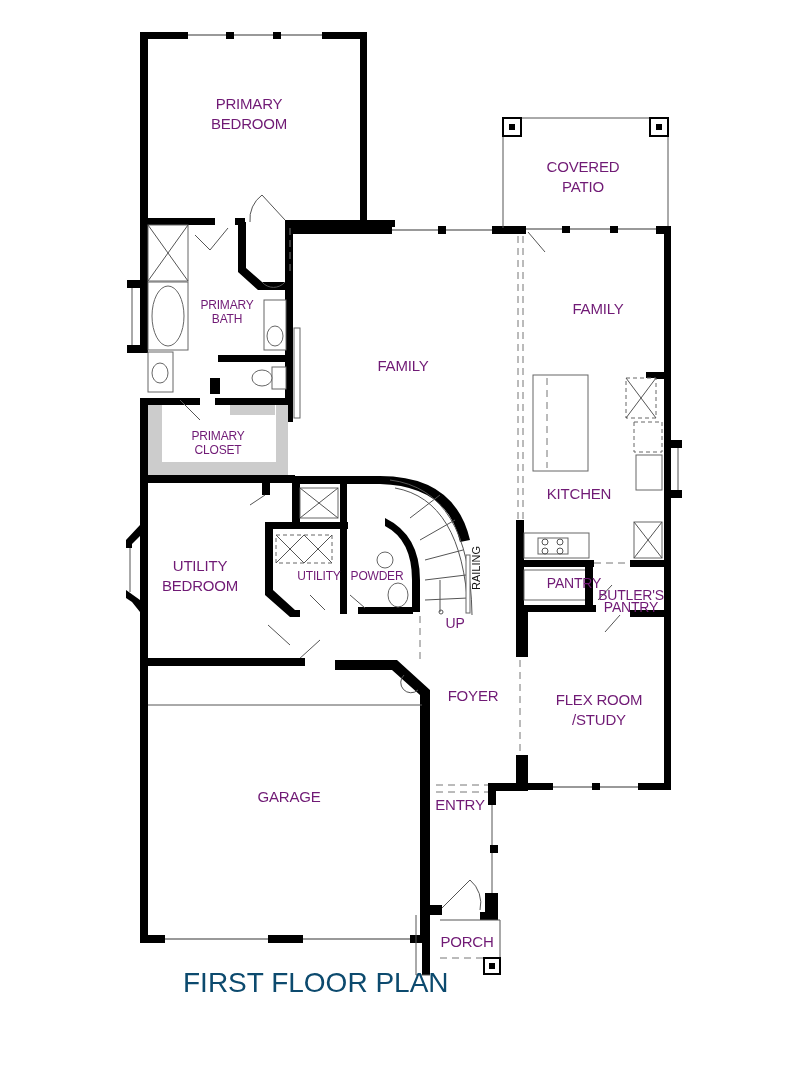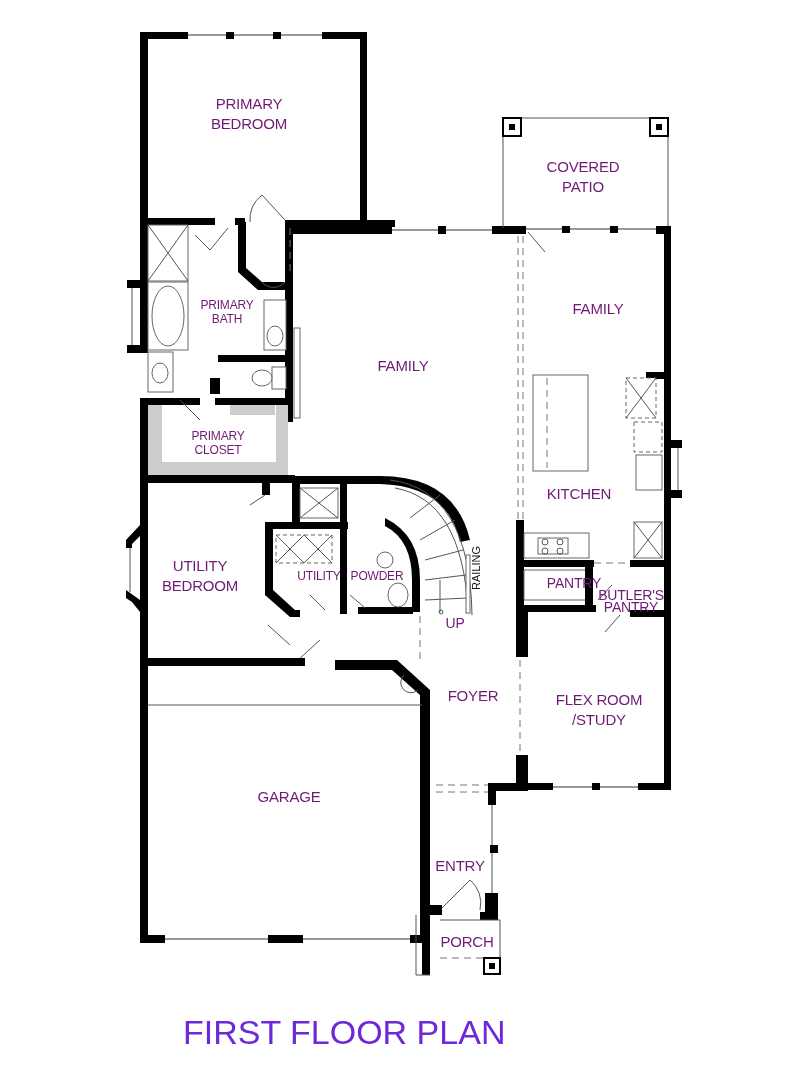--- a/index.html
+++ b/index.html
@@ -6,21 +6,21 @@
   body { width:810px; height:1080px; position:relative; overflow:hidden; font-family:"Liberation Sans", sans-serif; }
   svg#plan { position:absolute; left:0; top:0; }
   .wall { fill:#000; }
   .thin { stroke:#555; stroke-width:1; fill:none; }
   .win  { stroke:#999; stroke-width:2; fill:none; }
   .dash { stroke:#777; stroke-width:1; fill:none; stroke-dasharray:7 5; }
   .fix  { stroke:#666; stroke-width:1; fill:#fff; }
   .lbl { position:absolute; text-align:center; color:#701a75; font-size:15px; line-height:20px; transform:translateX(-50%); white-space:nowrap; letter-spacing:-0.2px; }
   .lbl.sm { font-size:12px; line-height:14px; }
   .lbl.xs { font-size:14px; line-height:12px;margin-left:12px; }
-  .title { position:absolute; left:183px; top:1013px; font-size:34px; color:#6d28d9; letter-spacing:0px; white-space:nowrap; }
+  .title { position:absolute; left:183px; top:967px; font-size:28px; color:#0c4a6e; letter-spacing:0px; white-space:nowrap; }
   .rot { position:absolute; left:470px; top:590px; font-size:11px; transform:rotate(-90deg); transform-origin:left top; color:#111; }
 </style>
 </head>
 <body>
 
 <svg id="plan" width="810" height="1080" viewBox="0 0 810 1080">
 
   <g>
     <rect class="wall" x="140" y="32" width="8" height="195"></rect>
     <rect class="wall" x="140" y="32" width="48" height="7"></rect>
@@ -266,21 +266,21 @@
 <div class="lbl" style="left:473px;top:675px;margin-top:11px;">
   <div>FOYER</div>
 </div>
 <div class="lbl" style="left:599px;top:690px;">
   <div>FLEX ROOM</div>
   <div>/STUDY</div>
 </div>
 <div class="lbl" style="left:289px;top:787px;">
   <div>GARAGE</div>
 </div>
-<div class="lbl" style="left:460px;top:856px;">
+<div class="lbl" style="left:460px;top:795px;">
   <div>ENTRY</div>
 </div>
 <div class="lbl" style="left:467px;top:932px;">
   <div>PORCH</div>
 </div>
 
 <div class="lbl xs" style="left:443px;top:617px;">UP</div>
 <div class="rot">RAILING</div>
 
 <div class="title">FIRST FLOOR PLAN</div>

